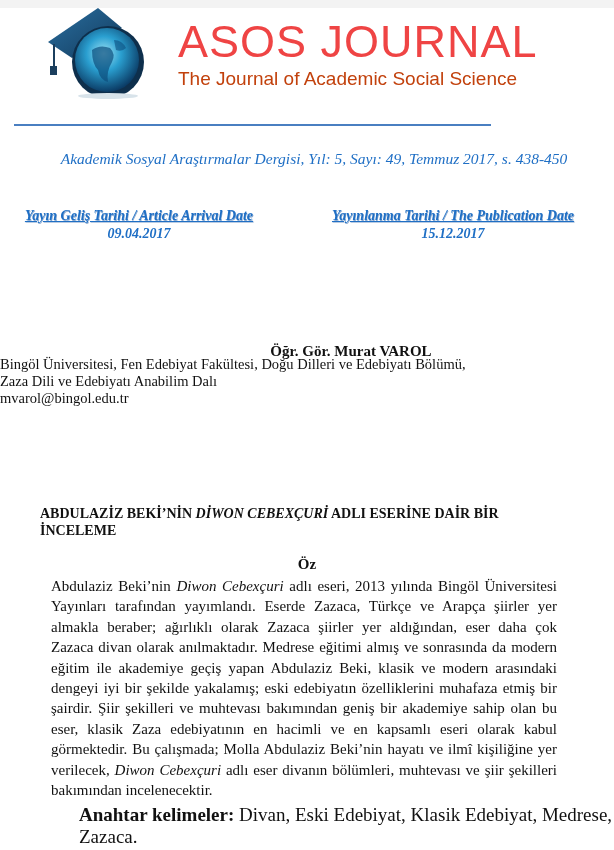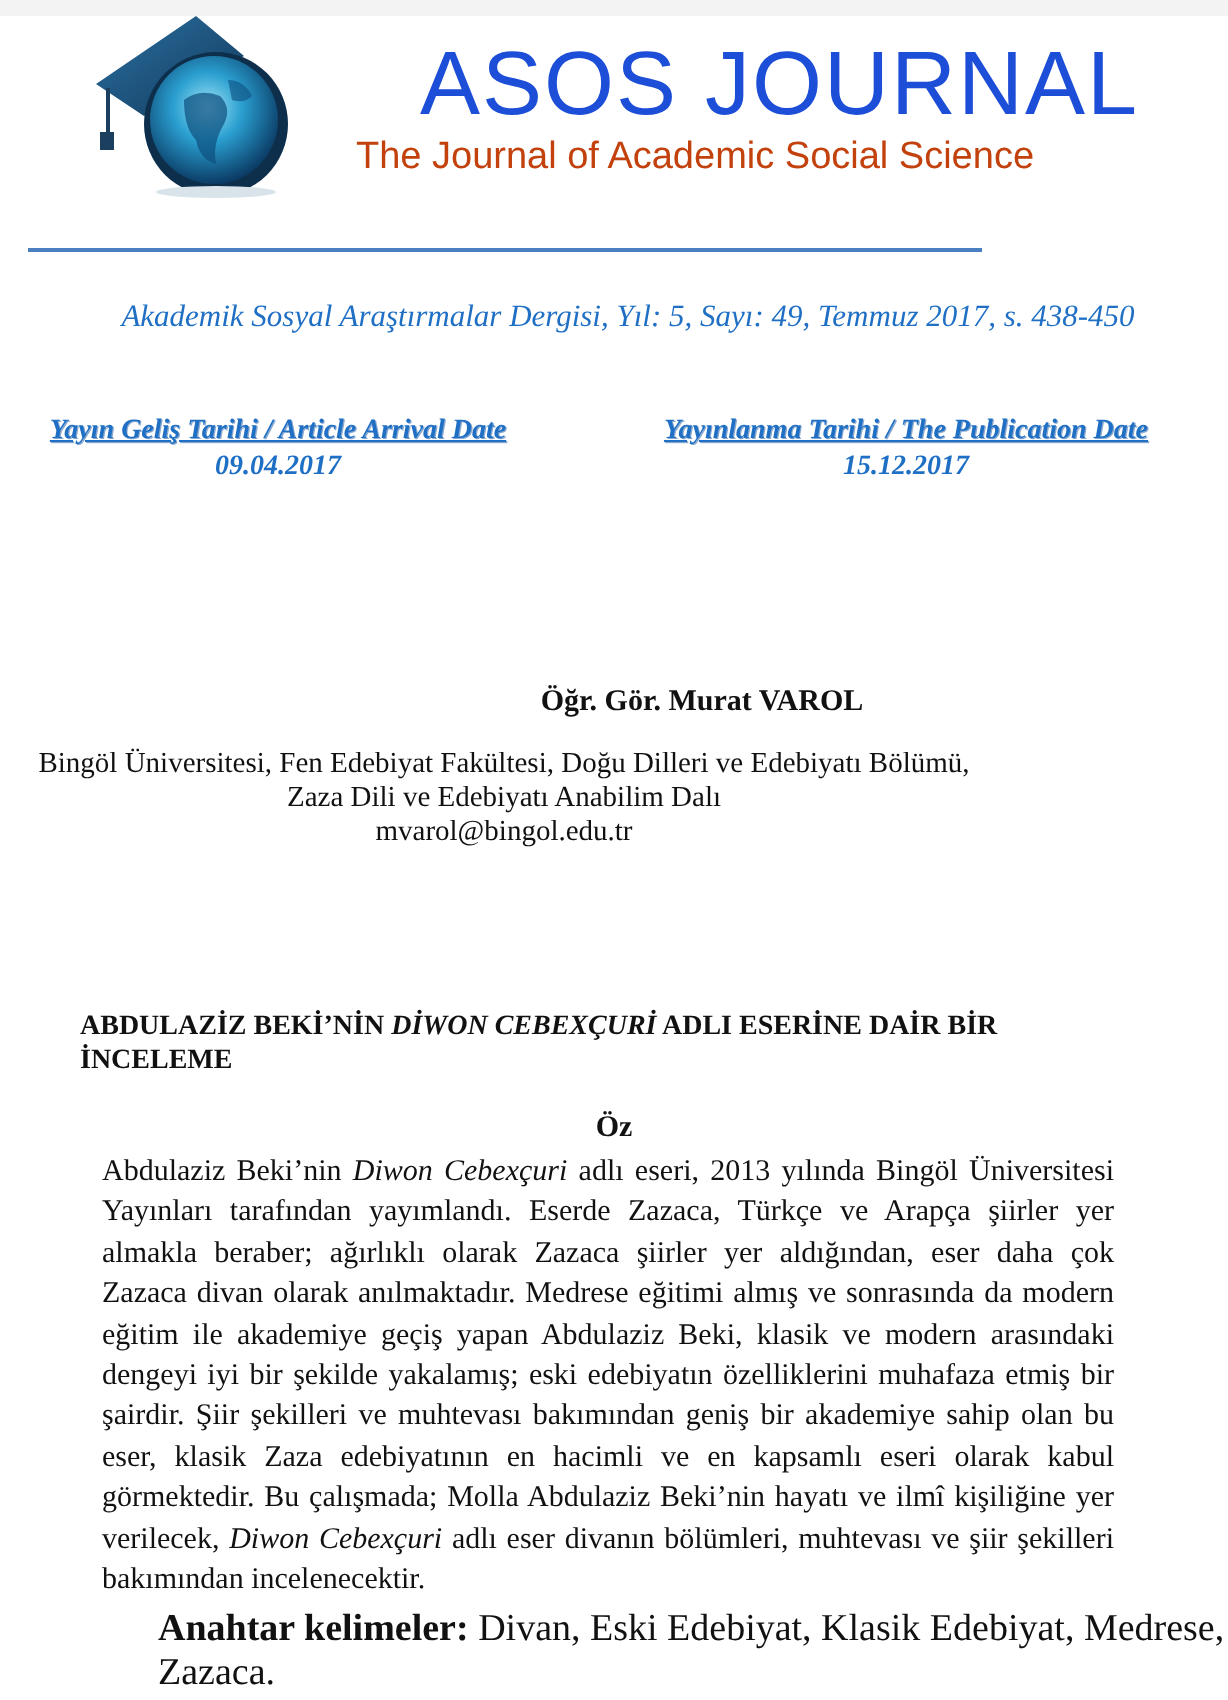--- a/index.html
+++ b/index.html
@@ -1,30 +1,30 @@
 <!DOCTYPE html>
 <html><head>
 <meta charset="utf-8">
 <style>
   html, body { margin: 0; padding: 0; background: #ffffff; }
   body { width: 614px; height: 850px; position: relative; overflow: hidden; font-family: "Liberation Serif", serif; color: #111; }
   .header { position: absolute; left: 0; top: 0; width: 614px; height: 110px; background: #ffffff; }
   .header-band { position: absolute; left: 0; top: 0; width: 614px; height: 8px; background: #f3f3f3; }
   .logo { position: absolute; left: 40px; top: 6px; width: 120px; height: 95px; }
   .brand { position: absolute; left: 178px; top: 18px; }
-  .brand-title { font-family: "Liberation Sans", sans-serif; font-size: 45px; line-height: 48px; color: #1d4ed8; letter-spacing: 1px; font-weight: normal; margin-left: 32px; }
+  .brand-title { font-family: "Liberation Sans", sans-serif; font-size: 45px; line-height: 48px; color: #ef4444; letter-spacing: 1px; font-weight: normal; }
   .brand-sub { font-family: "Liberation Sans", sans-serif; font-size: 19px; line-height: 22px; color: #c2410c; margin-top: 2px; }
   .rule { position: absolute; left: 14px; top: 124px; width: 477px; height: 2px; background: #4a7fc1; }
   .citation { position: absolute; left: 0; top: 150px; width: 614px; text-align: center; font-style: italic; font-size: 15.5px; color: #1f6fc5; padding-left: 14px; box-sizing: border-box; }
   .date-block { position: absolute; top: 207px; text-align: center; font-style: italic; font-weight: bold; color: #1f6fc5; font-size: 14px; line-height: 18px; }
   .date-block .lbl { text-decoration: underline; text-shadow: 0.6px 0.6px 0 #8aa9cf; }
   .date-left { left: 14px; width: 250px; }
   .date-right { left: 322px; width: 262px; }
   .author { position: absolute; left: 0; top: 343px; width: 614px; text-align: center; font-weight: bold; font-size: 15px; margin-left: 44px; }
-  .affil { position: absolute; left: 0; top: 374px; width: 504px; text-align: center; font-size: 14.5px; line-height: 17px; }
+  .affil { position: absolute; left: 0; top: 356px; width: 504px; text-align: left; font-size: 14.5px; line-height: 17px; }
   .title { position: absolute; left: 40px; top: 505px; width: 540px; text-align: left; font-weight: bold; font-size: 14px; line-height: 17px; }
   .oz { position: absolute; left: 0; top: 556px; width: 614px; text-align: center; font-weight: bold; font-size: 15px; }
   .abstract { position: absolute; left: 51px; top: 576px; width: 506px; font-size: 15px; line-height: 20.4px; text-align: justify; }
   .abstract .ln { display: block; text-align: justify; text-align-last: justify; white-space: nowrap; }
   .abstract .ln.last { text-align-last: left; }
   .keywords { position: absolute; left: 79px; top: 804px; font-size: 19px; }
   .keywords b { font-weight: bold; }
 </style>
 </head>
 <body>

